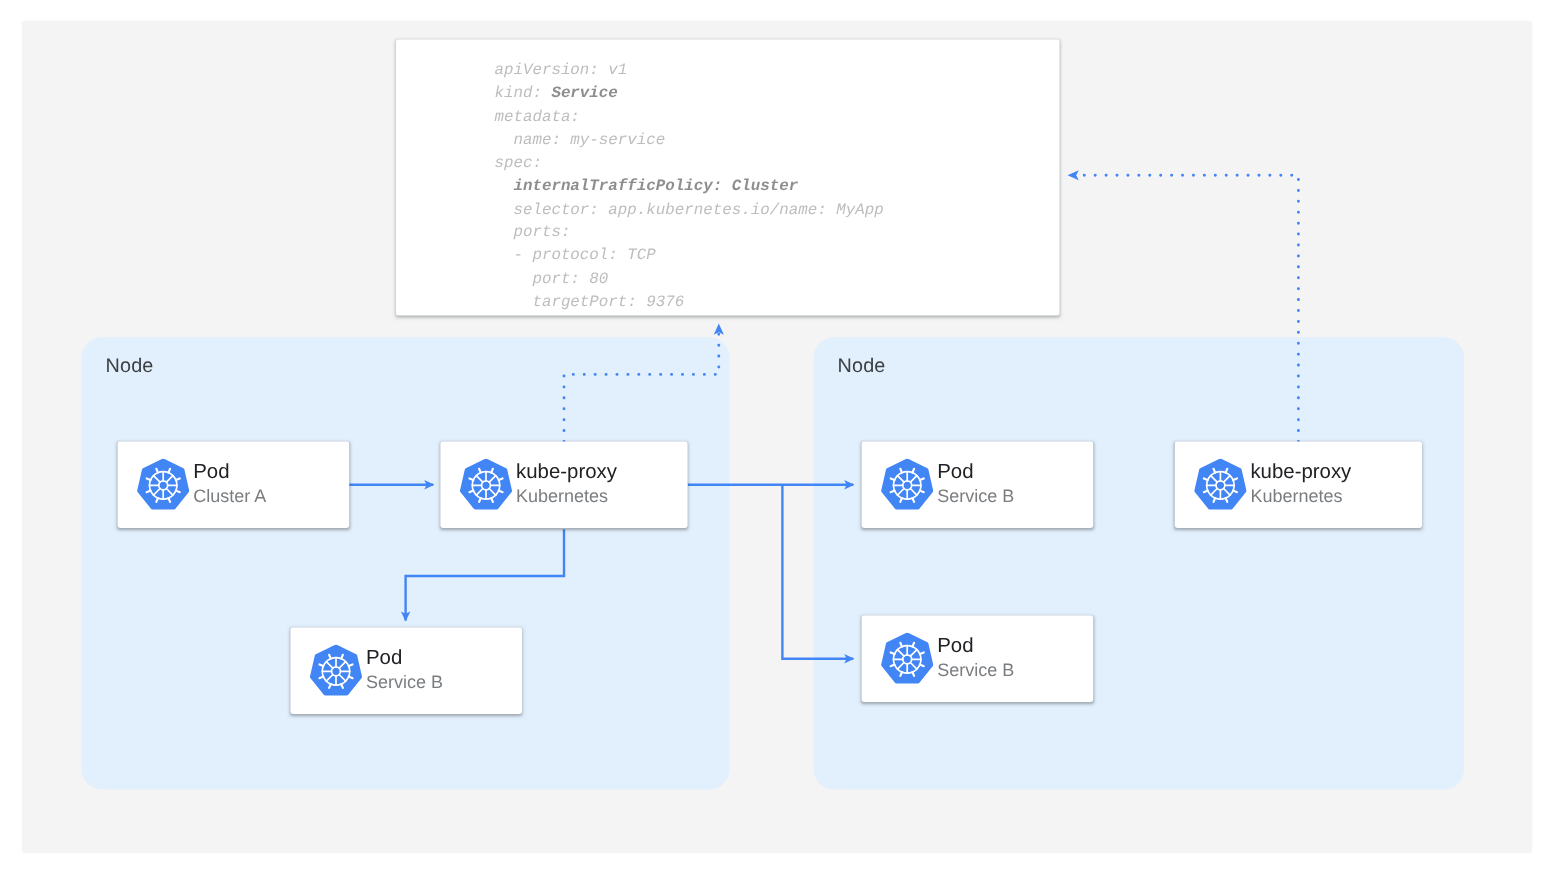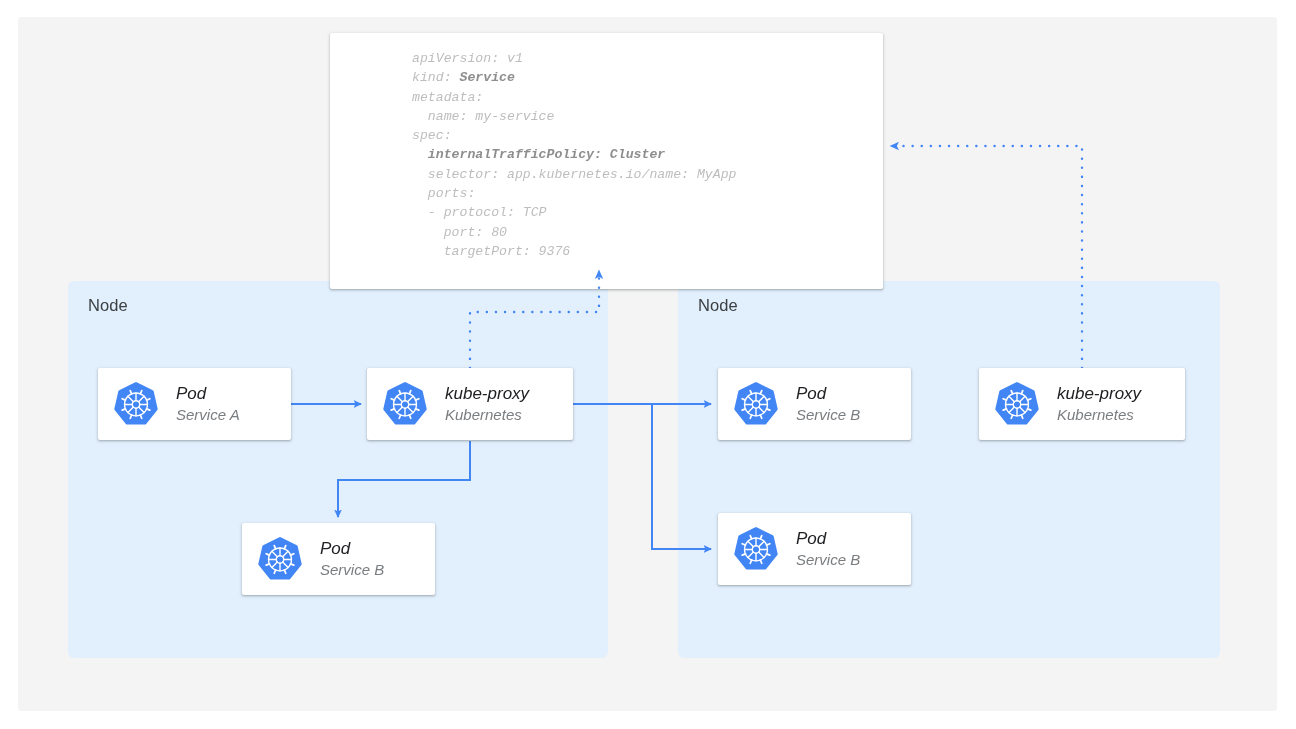--- a/index.html
+++ b/index.html
@@ -26,21 +26,21 @@
     top: 17px;
     width: 1259px;
     height: 694px;
     background: #f4f4f5;
     border-radius: 3px;
   }
   
   .node-panel {
     position: absolute;
     background: #e2effc;
-    border-radius: 6px;
+    border-radius: 17px;
   }
   #node-left  { left: 68px;  top: 281px; width: 540px; height: 377px; }
   #node-right { left: 678px; top: 281px; width: 542px; height: 377px; }
   .node-label {
     position: absolute;
     left: 20px;
     top: 15px;
     font-size: 16.5px;
     color: #3c4043;
     letter-spacing: 0.1px;
@@ -58,43 +58,42 @@
   .card .k8s-icon {
     position: absolute;
     left: 16px;
     top: 50%;
     transform: translateY(-50%);
     width: 44px;
     height: 44px;
   }
   .card .card-text {
     position: absolute;
-    left: 78px;
+    left: 63px;
     top: 50%;
     transform: translateY(-50%);
     line-height: 1.28;
-    font-style: italic;
   }
   .card .card-title {
     font-size: 17px;
     color: #202124;
     white-space: nowrap;
   }
   .card .card-sub {
     font-size: 15px;
     color: #7a7d80;
     white-space: nowrap;
   }
   
   .yaml-box {
     position: absolute;
     left: 330px;
     top: 33px;
     width: 553px;
-    height: 256px;
+    height: 230px;
     background: #ffffff;
     border-radius: 2px;
     box-shadow: 0 1px 2px rgba(60,64,67,0.30), 0 1px 3px 1px rgba(60,64,67,0.10);
     overflow: hidden;
   }
   .yaml-code {
     position: absolute;
     left: 82px;
     top: 16px;
     font-family: "Liberation Mono", "DejaVu Sans Mono", monospace;
@@ -181,21 +180,21 @@
             <line x1="43.99" y1="57.01" x2="31.62" y2="69.38"></line>
             <line x1="25.98" y1="60.95" x2="18.59" y2="64.01" stroke-width="4"></line>
             <line x1="41.50" y1="51.00" x2="24.00" y2="51.00"></line>
             <line x1="25.98" y1="41.05" x2="18.59" y2="37.99" stroke-width="4"></line>
             <line x1="43.99" y1="44.99" x2="31.62" y2="32.62"></line>
             <line x1="40.05" y1="26.98" x2="36.99" y2="19.59" stroke-width="4"></line>
           </g>
         </svg></span>
     <span class="card-text">
       <span class="card-title">Pod</span><br>
-      <span class="card-sub">Service A</span>
+      <span class="card-sub">Cluster A</span>
     </span>
   </div>
 
   <div class="card" id="card-kube-proxy-left" style="left:367px; top:368px; width:206px; height:72px;">
     <span class="k8s-icon"><svg viewBox="0 0 100 100" width="100%" height="100%">
           <polygon points="50.00,4.00 86.75,21.70 95.82,61.46 70.39,93.35 29.61,93.35 4.18,61.46 13.25,21.70" fill="#4285f4" stroke="#4285f4" stroke-width="7" stroke-linejoin="round"></polygon>
           <g stroke="#ffffff" fill="none" stroke-width="3.2" stroke-linecap="round">
             <circle cx="50" cy="51" r="26"></circle>
             <circle cx="50" cy="51" r="8.5" stroke-width="3.2"></circle>
             <line x1="50.00" y1="42.50" x2="50.00" y2="25.00"></line>

